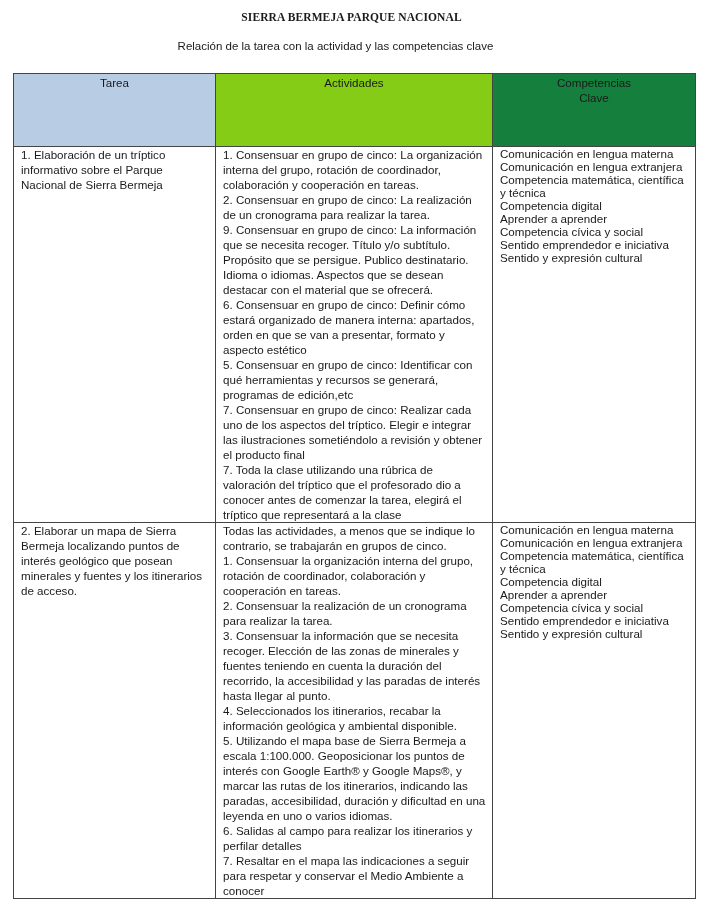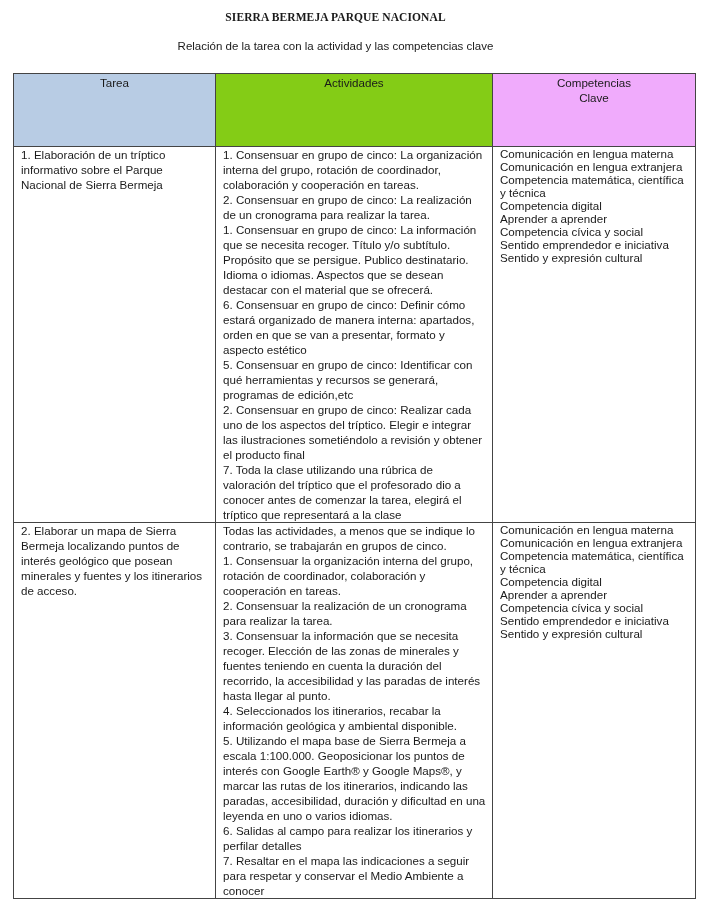--- a/index.html
+++ b/index.html
@@ -10,21 +10,21 @@
     body {
       width: 711px;
       height: 910px;
       position: relative;
       overflow: hidden;
       color: #1a1a1a;
       font-family: "Liberation Sans", sans-serif;
     }
     .doc-title {
       position: absolute;
-      left: 0;
+      left: 16px;
       top: 11px;
       width: 671px;
       text-align: center;
       font-family: "Liberation Serif", serif;
       font-weight: bold;
       font-size: 11.5px;
       letter-spacing: 0.1px;
     }
     .doc-subtitle {
       position: absolute;
@@ -94,38 +94,38 @@
     <col class="c3">
   </colgroup>
   <thead>
     <tr>
       <th style="background: rgb(184, 204, 228);">
         <span class="line">Tarea</span>
       </th>
       <th style="background: #84cc16;">
         <span class="line">Actividades</span>
       </th>
-      <th style="background: #f0abfc;">
+      <th style="background: #15803d;">
         <span class="line">Competencias</span>
         <span class="line">Clave</span>
       </th>
     </tr>
   </thead>
   <tbody>
     <tr class="row-1">
       <td class="task-cell">
         <span class="line">1. Elaboración de un tríptico informativo sobre el Parque Nacional de Sierra Bermeja</span>
       </td>
       <td class="act-cell">
         <span class="line">1. Consensuar en grupo de cinco: La organización interna del grupo, rotación de coordinador, colaboración y cooperación en tareas.</span>
         <span class="line">2. Consensuar en grupo de cinco: La realización de un cronograma para realizar la tarea.</span>
-        <span class="line">1. Consensuar en grupo de cinco: La información que se necesita recoger. Título y/o subtítulo. Propósito que se persigue. Publico destinatario. Idioma o idiomas. Aspectos que se desean destacar con el material que se ofrecerá.</span>
+        <span class="line">9. Consensuar en grupo de cinco: La información que se necesita recoger. Título y/o subtítulo. Propósito que se persigue. Publico destinatario. Idioma o idiomas. Aspectos que se desean destacar con el material que se ofrecerá.</span>
         <span class="line">6. Consensuar en grupo de cinco: Definir cómo estará organizado de manera interna: apartados, orden en que se van a presentar, formato y aspecto estético</span>
         <span class="line">5. Consensuar en grupo de cinco: Identificar con qué herramientas y recursos se generará, programas de edición,etc</span>
-        <span class="line">2. Consensuar en grupo de cinco: Realizar cada uno de los aspectos del tríptico. Elegir e integrar las ilustraciones sometiéndolo a revisión y obtener el producto final</span>
+        <span class="line">7. Consensuar en grupo de cinco: Realizar cada uno de los aspectos del tríptico. Elegir e integrar las ilustraciones sometiéndolo a revisión y obtener el producto final</span>
         <span class="line">7. Toda la clase utilizando una rúbrica de valoración del tríptico que el profesorado dio a conocer antes de comenzar la tarea, elegirá el tríptico que representará a la clase</span>
       </td>
       <td class="comp-list">
         <span class="line">Comunicación en lengua materna</span>
         <span class="line">Comunicación en lengua extranjera</span>
         <span class="line">Competencia matemática, científica y técnica</span>
         <span class="line">Competencia digital</span>
         <span class="line">Aprender a aprender</span>
         <span class="line">Competencia cívica y social</span>
         <span class="line">Sentido emprendedor e iniciativa</span>

